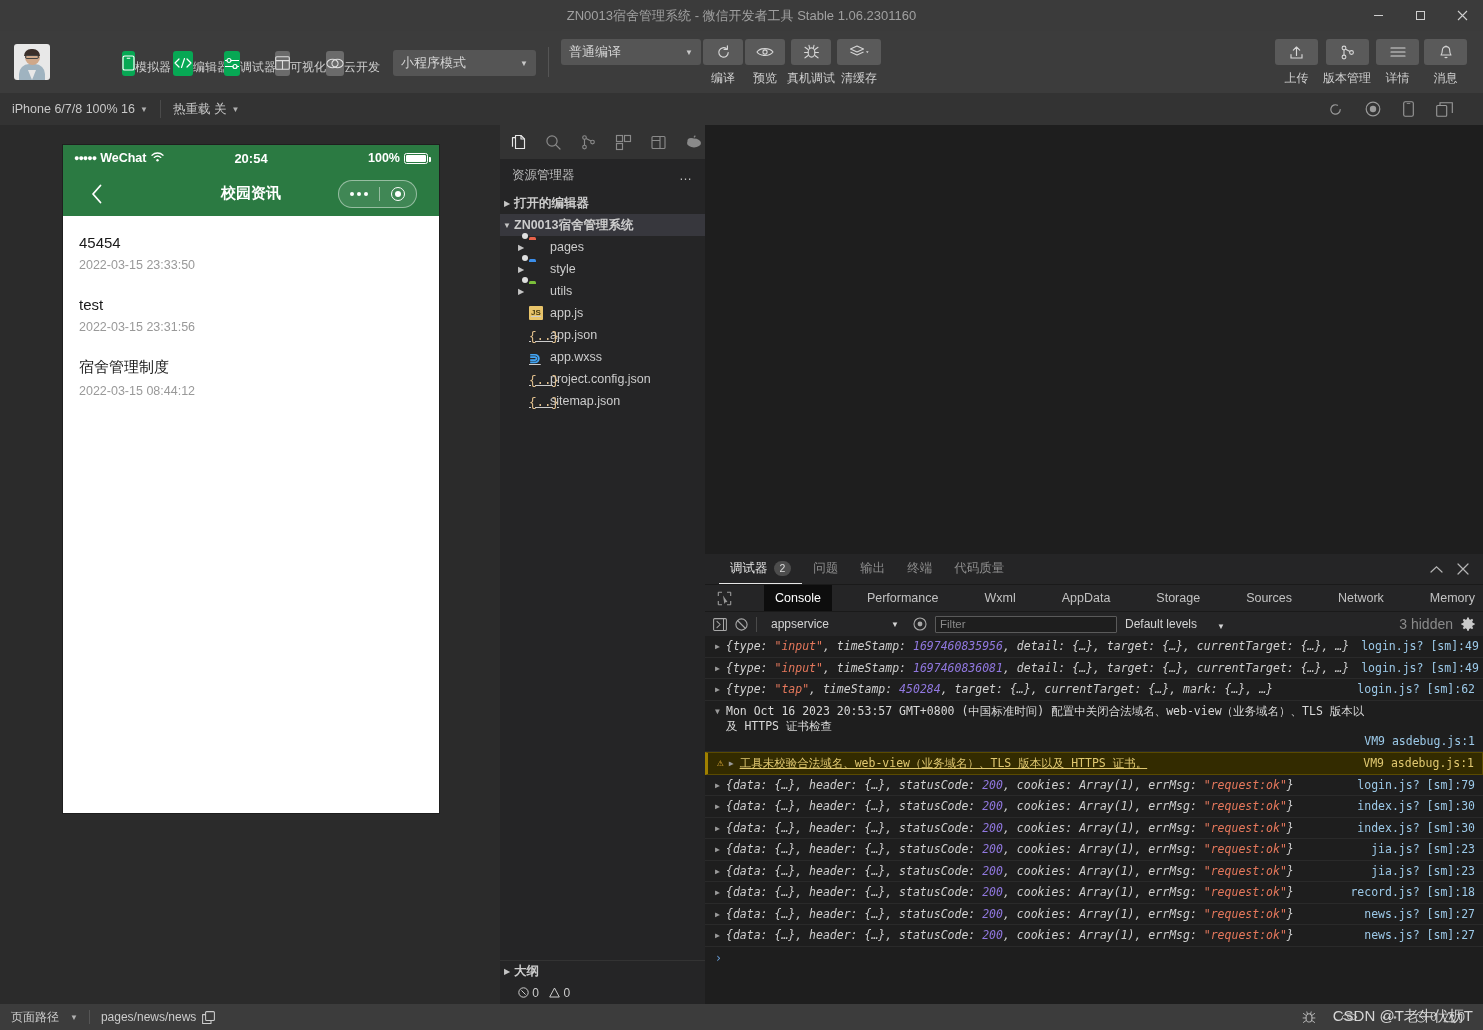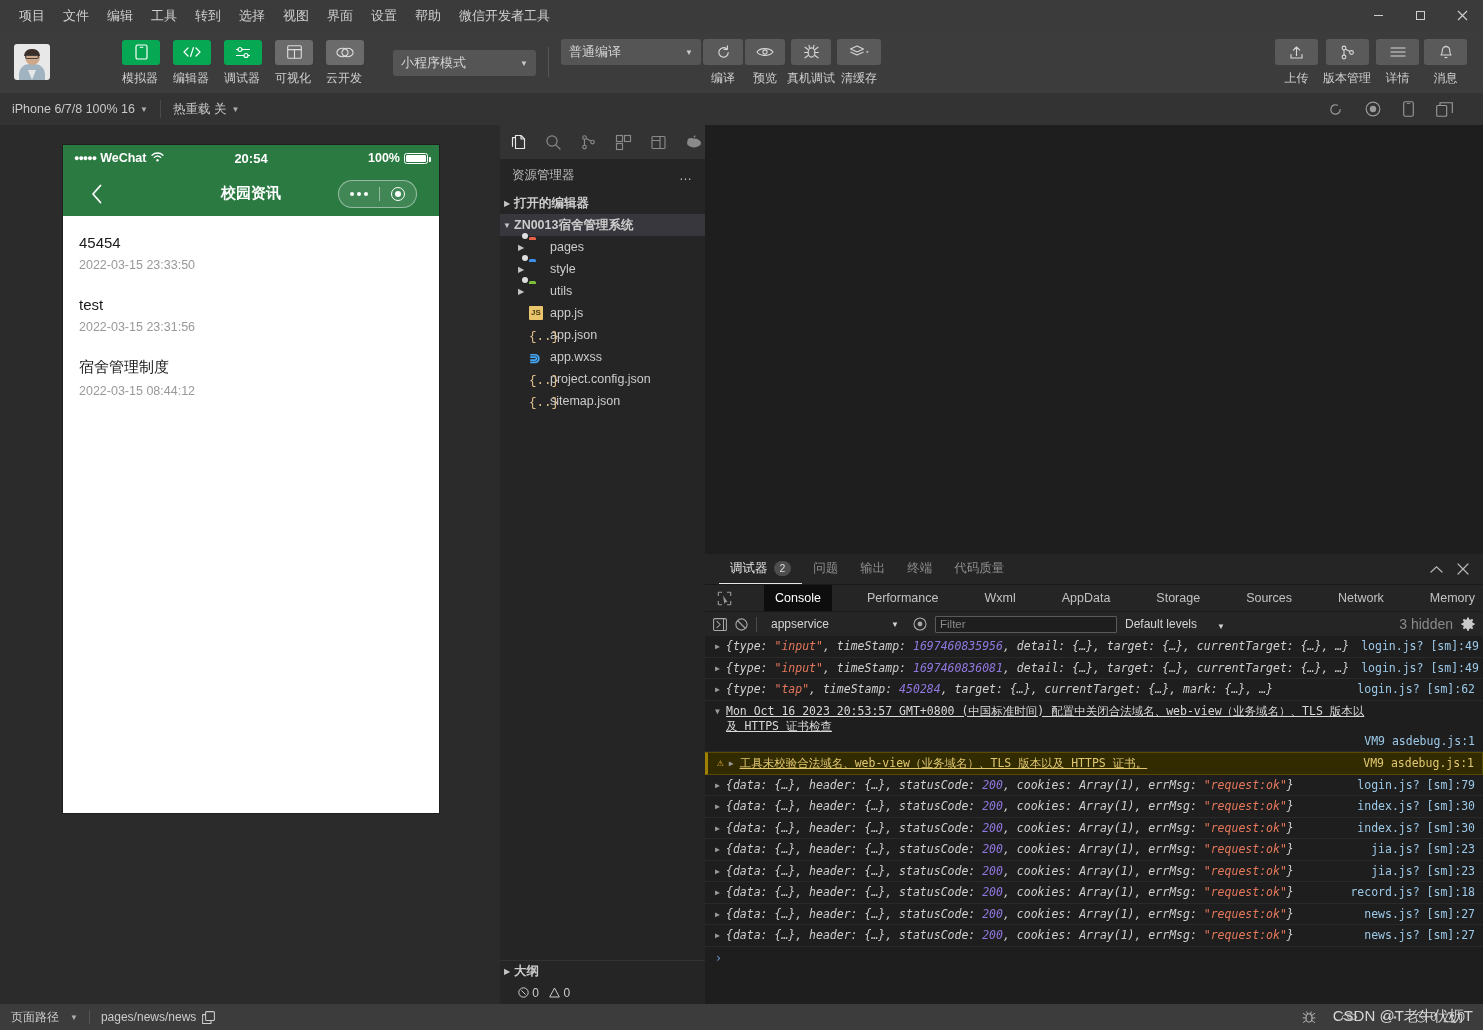--- a/index.html
+++ b/index.html
@@ -57,21 +57,21 @@
     background: #9fb3c0; left: 5px; bottom: 0;
   }
   .avatar .collar {
     position: absolute; width: 8px; height: 10px; background: #e8e8e8;
     left: 14px; bottom: 0; transform: rotate(0deg);
     clip-path: polygon(50% 100%, 0 0, 100% 0);
   }
 
   .tgroup { display: flex; align-items: flex-start; gap: 2px; }
   .tbtn {
-    display: flex; flex-direction: column; align-items: flex-start; width: 49px;
+    display: flex; align-items: flex-end; width: 49px;
     cursor: default; padding-top: 2px;
   }
   .tbtn .box {
     width: 38px; height: 25px; border-radius: 3px; display: flex;
     align-items: center; justify-content: center; color: #fff;
   }
   .tbtn .box.green { background: #07a854; }
   .tbtn .box.gray { background: #6b6b6b; }
   .tbtn .lbl { color: #cfcfcf; font-size: 12px; margin-top: 5px; white-space: nowrap; }
 
@@ -180,21 +180,21 @@
     height: 33px; display: flex; align-items: center; padding: 0 12px;
     color: #bbbbbb; font-size: 12.5px;
   }
   .exp-dots { margin-left: auto; color: #bbb; letter-spacing: 1px; font-size: 13px; }
   .tree { flex: 1; overflow: hidden; font-size: 13px; color: #cccccc; }
   .trow { height: 22px; display: flex; align-items: center; padding-right: 6px; white-space: nowrap; }
   .trow.sel { background: #37373d; }
   .tw { width: 14px; display: flex; justify-content: center; color: #c5c5c5; font-size: 8px; flex: none; }
   .tlabel { font-size: 12.5px; }
   .tlabel.bold { font-weight: bold; }
-  .ficon { width: 17px; height: 15px; margin: 0 4px 0 1px; flex: none; position: relative; }
+  .ficon { width: 17px; height: 15px; margin: 0 4px 0 1px; flex: none; position: relative; text-decoration: underline; }
   .folder {
     width: 16px; height: 13px; border-radius: 1.5px 2.5px 2.5px 2.5px; position: relative;
   }
   .folder::before {
     content: ''; position: absolute; left: 0; top: -2.5px; width: 7px; height: 3px;
     border-radius: 1.5px 1.5px 0 0;
     background: inherit;
   }
   .folder .gear {
     position: absolute; right: 1px; bottom: 1px; width: 6px; height: 6px;
@@ -281,21 +281,21 @@
     white-space: nowrap; flex: none;
   }
   .src.top { align-self: flex-start; }
   .str { color: #e6785c; font-style: italic; }
   .num { color: #9178e0; font-style: italic; }
   .logrow.warnblock {
     background: #332b00; border: 1px solid #5a4a00; border-left: 3px solid #a08000;
     color: #e0c870; flex-wrap: wrap; margin: 0; padding: 3px 8px 3px 6px;
   }
   .logrow.groupline { background: #1e1e1e; flex-wrap: wrap; }
-  .groupline .gtext { color: #d8d8d8; font-style: normal; white-space: normal; max-width: 640px; text-decoration: underline; }
+  .groupline .gtext { color: #d8d8d8; font-style: normal; white-space: normal; max-width: 640px; }
   .warn-ico { color: #e8b339; font-size: 11px; padding: 0 5px 0 3px; flex: none; }
   .warntext { color: #e0c870; font-style: normal; text-decoration: underline; }
   .prompt-row { display: flex; align-items: center; padding: 4px 10px; color: #6a9fd8; }
 
   
   .statusbar {
     height: 26px; background: #3c3c3c; display: flex; align-items: center;
     flex: 0 0 26px; font-size: 12px; color: #cccccc; position: relative;
   }
   .sb-seg { display: flex; align-items: center; padding: 0 11px; height: 100%; gap: 6px; }
@@ -307,33 +307,21 @@
     pointer-events: none;
   }
   svg { display: block; }
 </style>
 </head>
 <body>
 
 <div id="app">
 
   <div class="titlebar">
-    <div class="menu">
-      <div class="menu-item">项目</div>
-      <div class="menu-item">文件</div>
-      <div class="menu-item">编辑</div>
-      <div class="menu-item">工具</div>
-      <div class="menu-item">转到</div>
-      <div class="menu-item">选择</div>
-      <div class="menu-item">视图</div>
-      <div class="menu-item">界面</div>
-      <div class="menu-item">设置</div>
-      <div class="menu-item">帮助</div>
-      <div class="menu-item">微信开发者工具</div>
-    </div>
+    <div class="win-title">ZN0013宿舍管理系统 - 微信开发者工具 Stable 1.06.2301160</div>
     <div class="win-ctrls">
       <div class="win-btn">
         <svg width="11" height="11" viewBox="0 0 11 11">
             <rect x="1" y="5" width="9" height="1" fill="currentColor"></rect>
           </svg>
       </div>
       <div class="win-btn">
         <svg width="11" height="11" viewBox="0 0 11 11">
             <rect x="1.5" y="1.5" width="8" height="8" fill="none" stroke="currentColor" stroke-width="1"></rect>
           </svg>

